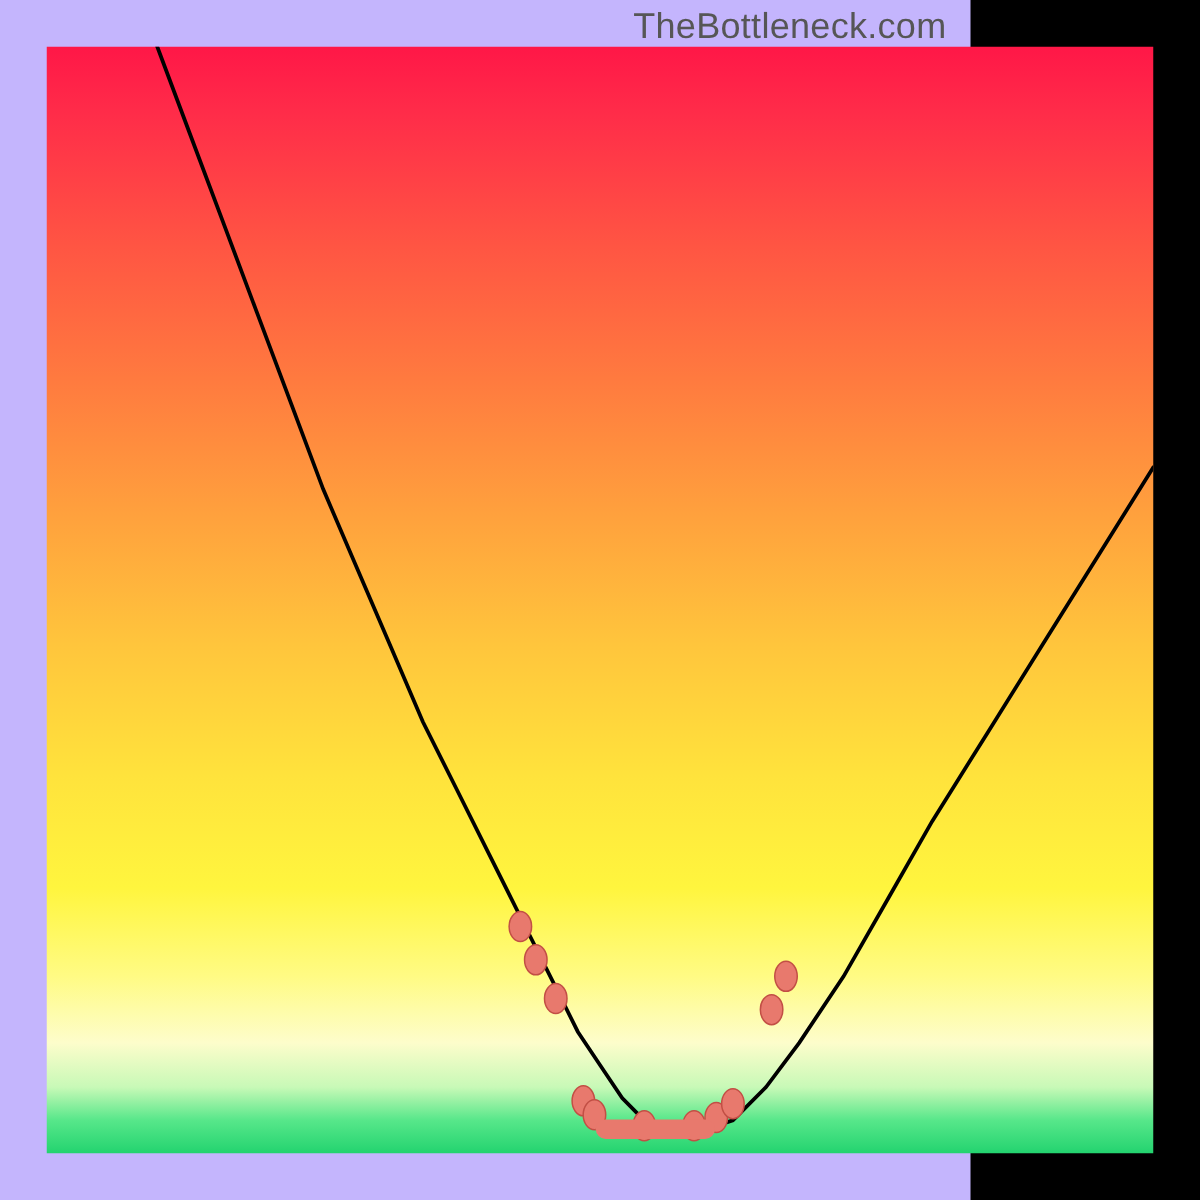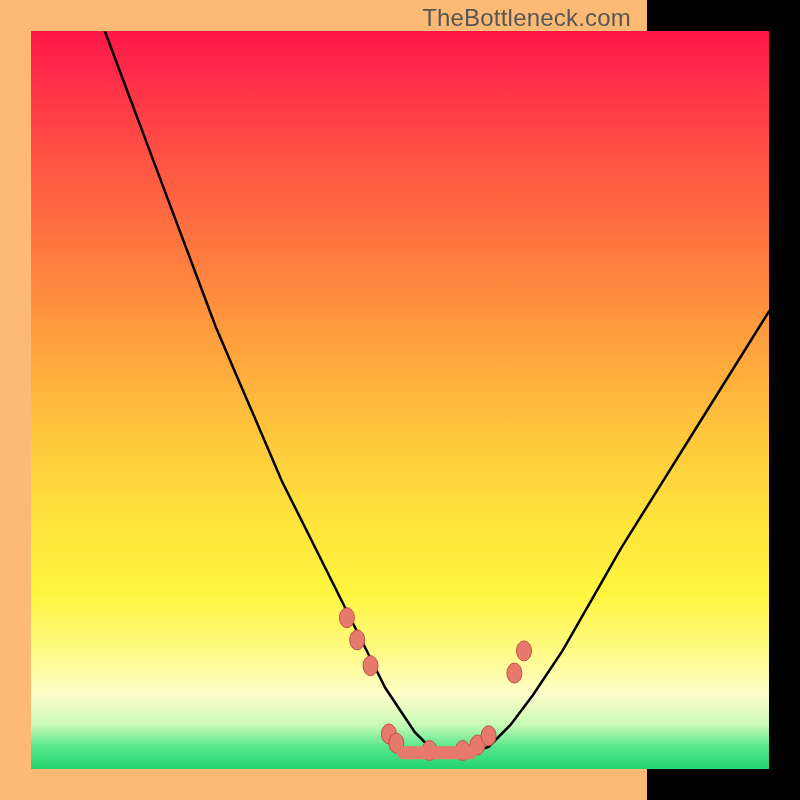--- a/index.html
+++ b/index.html
@@ -9,21 +9,21 @@
     height: 800px;
     background: #000000;
     overflow: hidden;
   }
   .frame {
     position: absolute;
     top: 0;
     left: 0;
     width: 647px;
     height: 800px;
-    background: #fdba74;
+    background: #c4b5fd;
   }
   .watermark {
     position: absolute;
     top: 4px;
     right: 16px;
     font-family: Arial, Helvetica, sans-serif;
     font-size: 24px;
     font-weight: 500;
     color: #565656;
     letter-spacing: 0.2px;

